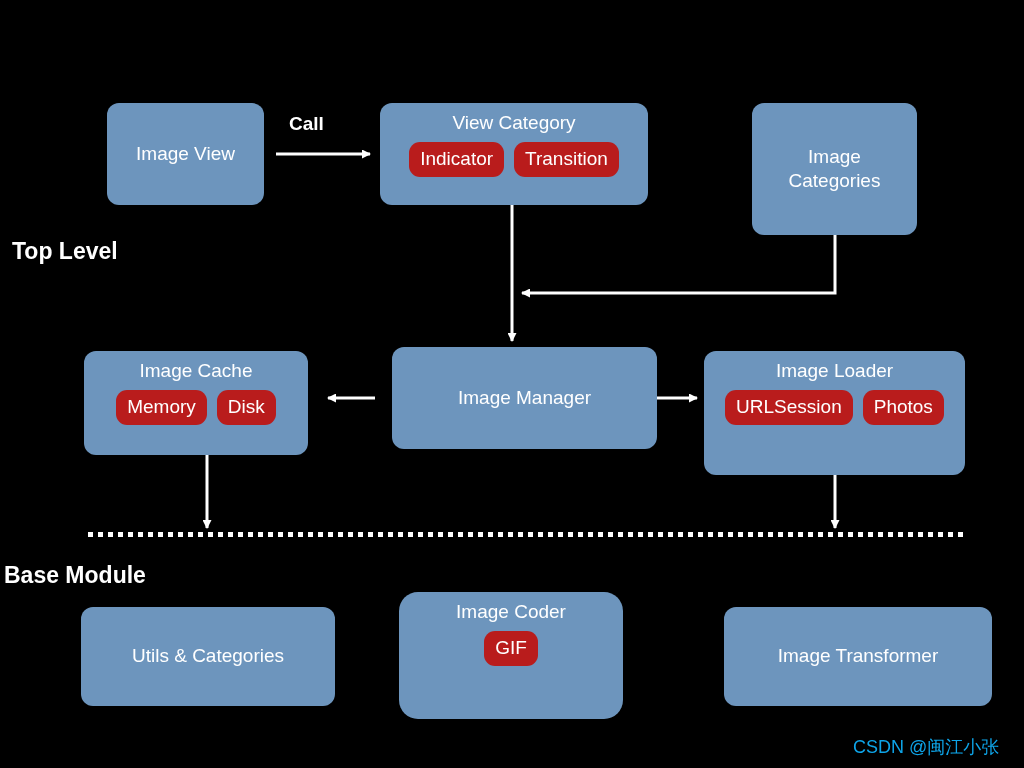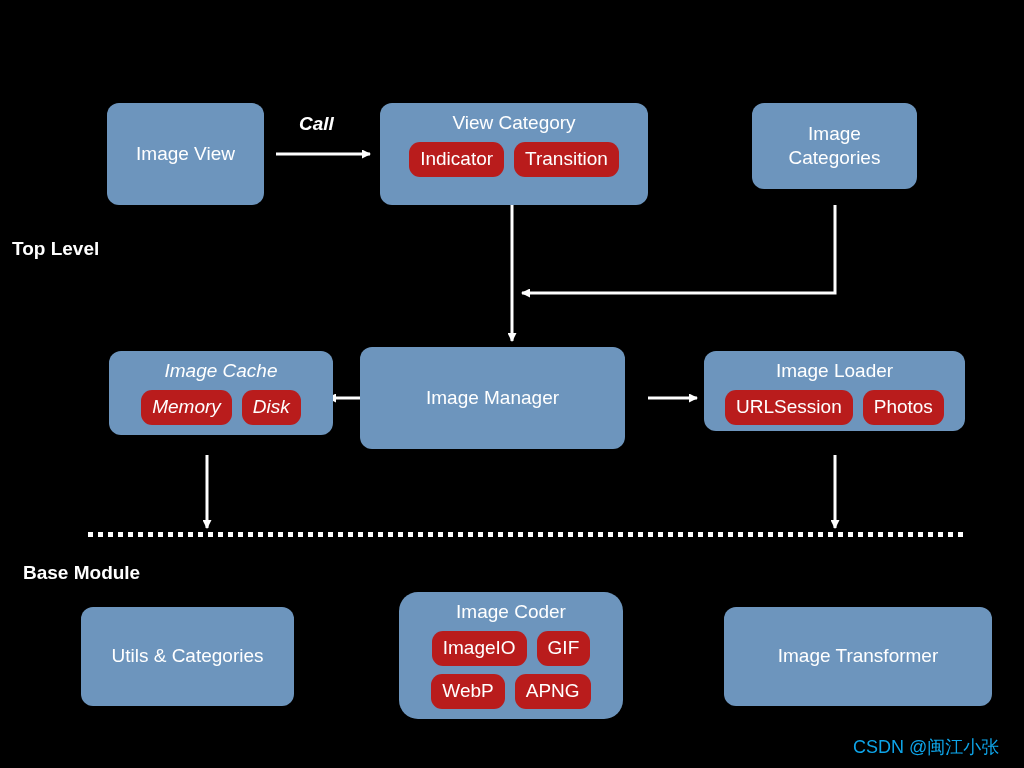--- a/index.html
+++ b/index.html
@@ -71,21 +71,21 @@
     color: #ffffff;
     font-size: 19px;
     line-height: 1;
     padding: 7px 11px 9px 11px;
     text-align: center;
     white-space: nowrap;
   }
   
   .section-label {
     position: absolute;
-    font-size: 19px;
+    font-size: 23px;
     font-weight: bold;
     color: #ffffff;
     white-space: nowrap;
   }
   
   .edge-label {
     position: absolute;
     font-size: 19px;
     font-weight: bold;
     color: #ffffff;
@@ -150,80 +150,75 @@
 
     <g>
       <line x1="207" y1="455" x2="207" y2="528" stroke="#ffffff" stroke-width="3" marker-end="url(#arrow-r)"></line>
     </g>
 
     <g>
       <line x1="835" y1="455" x2="835" y2="528" stroke="#ffffff" stroke-width="3" marker-end="url(#arrow-r)"></line>
     </g>
   </svg>
 
-  <div class="edge-label" style="left:299px; top:113px;font-style:italic;">Call</div>
+  <div class="edge-label" style="left:289px; top:113px;">Call</div>
 
   <div class="section-label" style="left:12px; top:238px;">Top Level</div>
 
-  <div class="section-label" style="left:23px; top:562px;">Base Module</div>
+  <div class="section-label" style="left:4px; top:562px;">Base Module</div>
 
   <div class="divider" style="left:88px; top:532px; width:880px;"></div>
 
   <div class="node plain" style="left:107px; top:103px; width:157px; height:102px;">
     <div class="node-title">Image View</div>
   </div>
 
   <div class="node grouped" style="left:380px; top:103px; width:268px; height:102px;">
     <div class="node-title">View Category</div>
     <div class="chip-row">
       <div class="chip">Indicator</div>
       <div class="chip">Transition</div>
     </div>
   </div>
 
-  <div class="node plain" style="left:752px; top:103px; width:165px; height:86px;">
+  <div class="node plain" style="left:752px; top:103px; width:165px; height:132px;">
     <div class="node-title">
       <span>Image</span><br>
       <span>Categories</span>
     </div>
   </div>
 
-  <div class="node grouped" style="left:109px; top:351px; width:224px; height:84px;font-style:italic;">
+  <div class="node grouped" style="left:84px; top:351px; width:224px; height:104px;">
     <div class="node-title">Image Cache</div>
     <div class="chip-row">
       <div class="chip">Memory</div>
       <div class="chip">Disk</div>
     </div>
   </div>
 
-  <div class="node plain" style="left:360px; top:347px; width:265px; height:102px;">
+  <div class="node plain" style="left:392px; top:347px; width:265px; height:102px;">
     <div class="node-title">Image Manager</div>
   </div>
 
-  <div class="node grouped" style="left:704px; top:351px; width:261px; height:80px;">
+  <div class="node grouped" style="left:704px; top:351px; width:261px; height:124px;">
     <div class="node-title">Image Loader</div>
     <div class="chip-row">
       <div class="chip">URLSession</div>
       <div class="chip">Photos</div>
     </div>
   </div>
 
-  <div class="node plain" style="left:81px; top:607px; width:213px; height:99px;">
+  <div class="node plain" style="left:81px; top:607px; width:254px; height:99px;">
     <div class="node-title">Utils &amp; Categories</div>
   </div>
 
   <div class="node grouped" style="left:399px; top:592px; width:224px; height:127px;border-radius:19px;">
     <div class="node-title">Image Coder</div>
     <div class="chip-row">
-      <div class="chip">ImageIO</div>
       <div class="chip">GIF</div>
-    </div>
-    <div class="chip-row">
-      <div class="chip">WebP</div>
-      <div class="chip">APNG</div>
     </div>
   </div>
 
   <div class="node plain" style="left:724px; top:607px; width:268px; height:99px;">
     <div class="node-title">Image Transformer</div>
   </div>
 
   <div class="watermark" style="left:853px; top:735px;">CSDN @闽江小张</div>
 
 </div>

